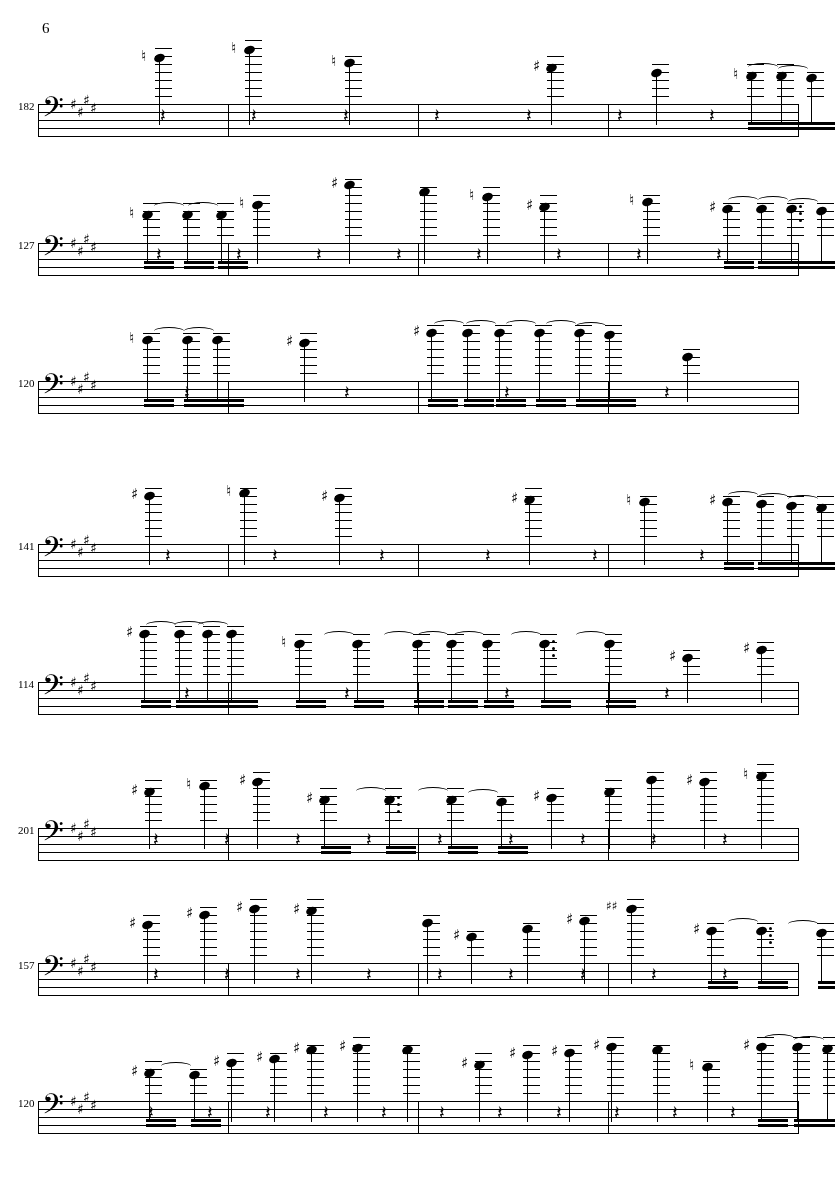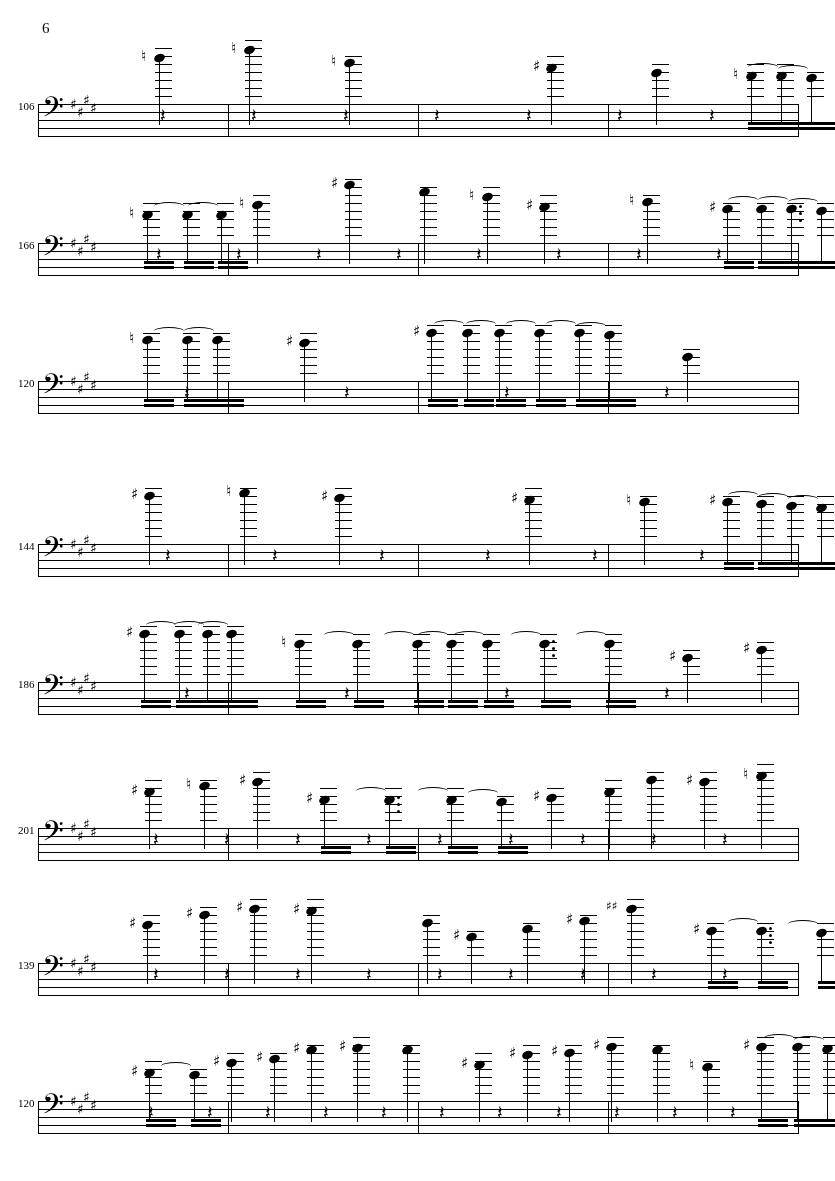--- a/index.html
+++ b/index.html
@@ -40,21 +40,21 @@
   <div class="page-number">6</div>
   <div id="score">
       <div class="system" style="top: 0px;">
         <div class="staff" style="top: 104px;">
           <div class="line l0"></div>
           <div class="line l1"></div>
           <div class="line l2"></div>
           <div class="line l3"></div>
           <div class="line l4"></div>
         </div>
-        <div class="measure-num" style="left: 18px; top: 100px;">106</div>
+        <div class="measure-num" style="left: 18px; top: 100px;">182</div>
         <div class="clef" style="left: 42px; top: 93px;">𝄢</div>
         <div class="acc" style="left: 70px; top: 97px; font-size: 14px;">♯</div>
         <div class="acc" style="left: 77px; top: 105px; font-size: 14px;">♯</div>
         <div class="acc" style="left: 83px; top: 93px; font-size: 14px;">♯</div>
         <div class="acc" style="left: 90px; top: 101px; font-size: 14px;">♯</div>
         <div class="barline" style="left: 38px; top: 104px;"></div>
         <div class="barline" style="left: 228px; top: 104px;"></div>
         <div class="barline" style="left: 418px; top: 104px;"></div>
         <div class="barline" style="left: 608px; top: 104px;"></div>
         <div class="barline end" style="left: 798px; top: 104px;"></div>
@@ -158,21 +158,21 @@
         <div class="beam" style="left: 808px; top: 127px; width: 30px;"></div>
       </div>
       <div class="system" style="top: 0px;">
         <div class="staff" style="top: 243px;">
           <div class="line l0"></div>
           <div class="line l1"></div>
           <div class="line l2"></div>
           <div class="line l3"></div>
           <div class="line l4"></div>
         </div>
-        <div class="measure-num" style="left: 18px; top: 239px;">166</div>
+        <div class="measure-num" style="left: 18px; top: 239px;">127</div>
         <div class="clef" style="left: 42px; top: 232px;">𝄢</div>
         <div class="acc" style="left: 70px; top: 236px; font-size: 14px;">♯</div>
         <div class="acc" style="left: 77px; top: 244px; font-size: 14px;">♯</div>
         <div class="acc" style="left: 83px; top: 232px; font-size: 14px;">♯</div>
         <div class="acc" style="left: 90px; top: 240px; font-size: 14px;">♯</div>
         <div class="barline" style="left: 38px; top: 243px;"></div>
         <div class="barline" style="left: 228px; top: 243px;"></div>
         <div class="barline" style="left: 418px; top: 243px;"></div>
         <div class="barline" style="left: 608px; top: 243px;"></div>
         <div class="barline end" style="left: 798px; top: 243px;"></div>
@@ -508,21 +508,21 @@
         <div class="note" style="left: 682px; top: 353px;"></div>
       </div>
       <div class="system" style="top: 0px;">
         <div class="staff" style="top: 544px;">
           <div class="line l0"></div>
           <div class="line l1"></div>
           <div class="line l2"></div>
           <div class="line l3"></div>
           <div class="line l4"></div>
         </div>
-        <div class="measure-num" style="left: 18px; top: 540px;">144</div>
+        <div class="measure-num" style="left: 18px; top: 540px;">141</div>
         <div class="clef" style="left: 42px; top: 533px;">𝄢</div>
         <div class="acc" style="left: 70px; top: 537px; font-size: 14px;">♯</div>
         <div class="acc" style="left: 77px; top: 545px; font-size: 14px;">♯</div>
         <div class="acc" style="left: 83px; top: 533px; font-size: 14px;">♯</div>
         <div class="acc" style="left: 90px; top: 541px; font-size: 14px;">♯</div>
         <div class="barline" style="left: 38px; top: 544px;"></div>
         <div class="barline" style="left: 228px; top: 544px;"></div>
         <div class="barline" style="left: 418px; top: 544px;"></div>
         <div class="barline" style="left: 608px; top: 544px;"></div>
         <div class="barline end" style="left: 798px; top: 544px;"></div>
@@ -645,21 +645,21 @@
         <div class="beam" style="left: 818px; top: 567px; width: 30px;"></div>
       </div>
       <div class="system" style="top: 0px;">
         <div class="staff" style="top: 682px;">
           <div class="line l0"></div>
           <div class="line l1"></div>
           <div class="line l2"></div>
           <div class="line l3"></div>
           <div class="line l4"></div>
         </div>
-        <div class="measure-num" style="left: 18px; top: 678px;">186</div>
+        <div class="measure-num" style="left: 18px; top: 678px;">114</div>
         <div class="clef" style="left: 42px; top: 671px;">𝄢</div>
         <div class="acc" style="left: 70px; top: 675px; font-size: 14px;">♯</div>
         <div class="acc" style="left: 77px; top: 683px; font-size: 14px;">♯</div>
         <div class="acc" style="left: 83px; top: 671px; font-size: 14px;">♯</div>
         <div class="acc" style="left: 90px; top: 679px; font-size: 14px;">♯</div>
         <div class="barline" style="left: 38px; top: 682px;"></div>
         <div class="barline" style="left: 228px; top: 682px;"></div>
         <div class="barline" style="left: 418px; top: 682px;"></div>
         <div class="barline" style="left: 608px; top: 682px;"></div>
         <div class="barline end" style="left: 798px; top: 682px;"></div>
@@ -1007,21 +1007,21 @@
         <div class="acc" style="left: 743px; top: 767px;">♮</div>
       </div>
       <div class="system" style="top: 0px;">
         <div class="staff" style="top: 963px;">
           <div class="line l0"></div>
           <div class="line l1"></div>
           <div class="line l2"></div>
           <div class="line l3"></div>
           <div class="line l4"></div>
         </div>
-        <div class="measure-num" style="left: 18px; top: 959px;">139</div>
+        <div class="measure-num" style="left: 18px; top: 959px;">157</div>
         <div class="clef" style="left: 42px; top: 952px;">𝄢</div>
         <div class="acc" style="left: 70px; top: 956px; font-size: 14px;">♯</div>
         <div class="acc" style="left: 77px; top: 964px; font-size: 14px;">♯</div>
         <div class="acc" style="left: 83px; top: 952px; font-size: 14px;">♯</div>
         <div class="acc" style="left: 90px; top: 960px; font-size: 14px;">♯</div>
         <div class="barline" style="left: 38px; top: 963px;"></div>
         <div class="barline" style="left: 228px; top: 963px;"></div>
         <div class="barline" style="left: 418px; top: 963px;"></div>
         <div class="barline" style="left: 608px; top: 963px;"></div>
         <div class="barline end" style="left: 798px; top: 963px;"></div>

